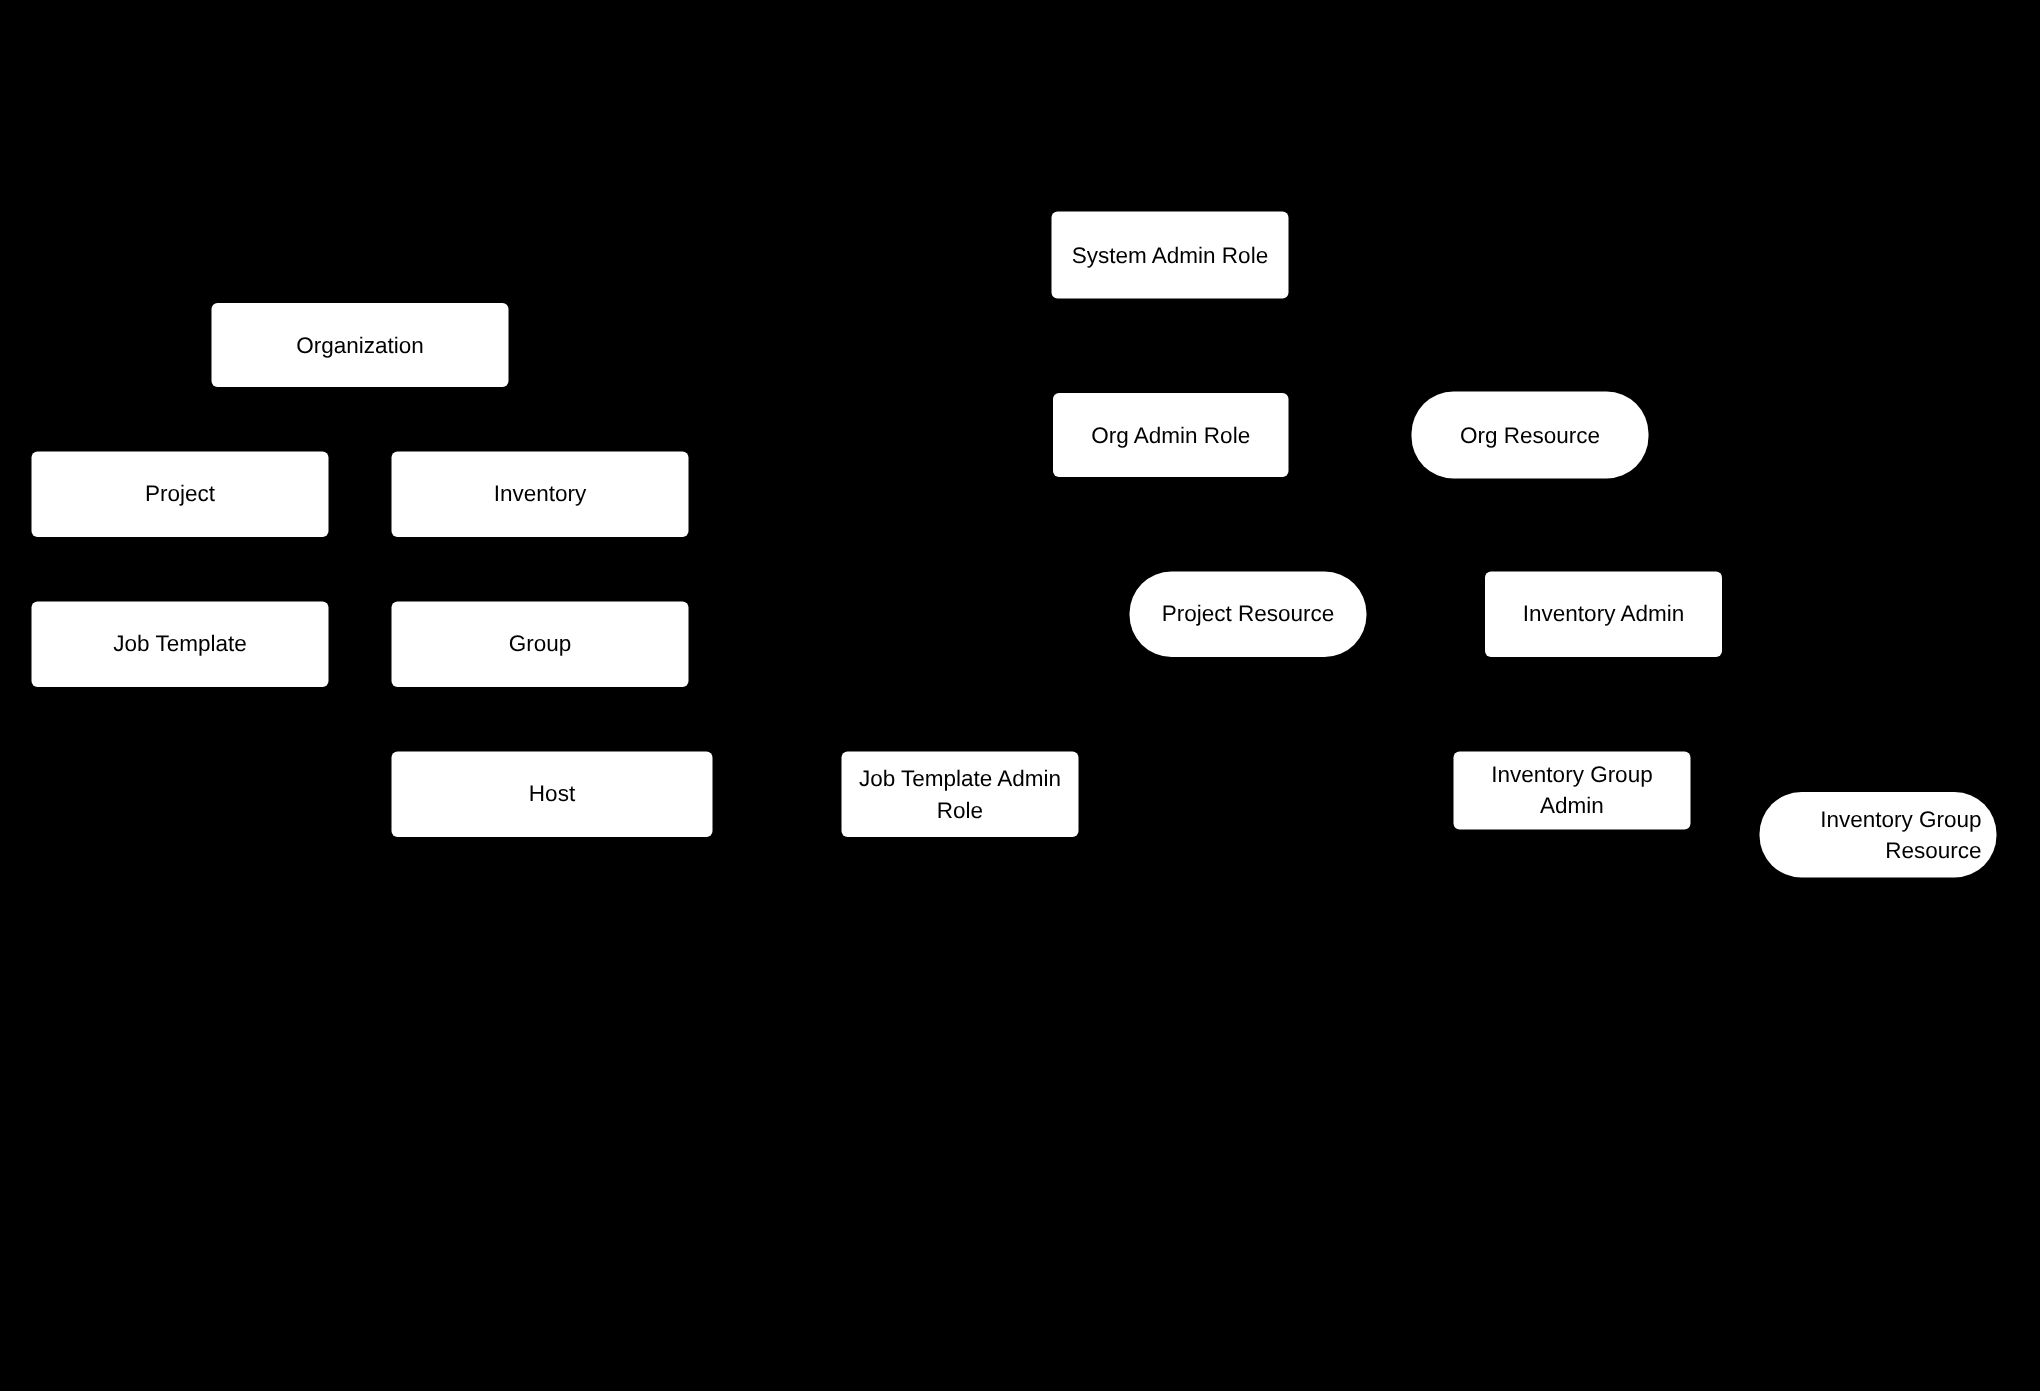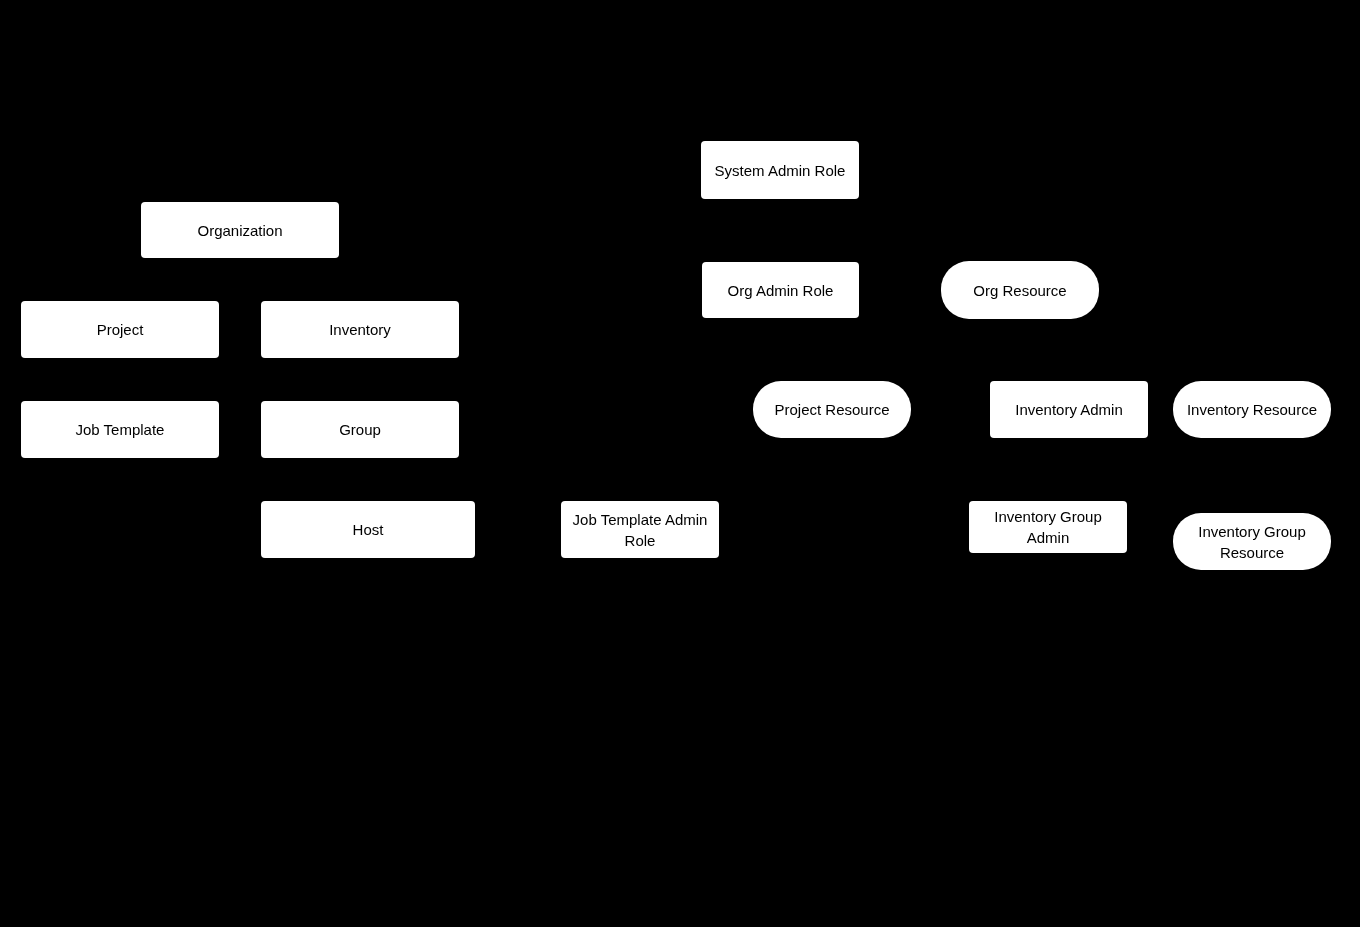--- a/index.html
+++ b/index.html
@@ -56,23 +56,22 @@
 
   <div class="node rect" style="left:702px; top:262px; width:157px; height:56px;">Org Admin Role</div>
 
   <div class="node pill" style="left:941px; top:261px; width:158px; height:58px;">Org Resource</div>
 
 
   <div class="node pill" style="left:753px; top:381px; width:158px; height:57px;">Project Resource</div>
 
   <div class="node rect" style="left:969px; top:381px; width:158px; height:57px;margin-left:21px;">Inventory Admin</div>
 
-  <div class="node pill" style="left:1173px; top:381px; width:158px; height:57px;">Inventory Resource</div>
 
   <div class="node rect" style="left:561px; top:501px; width:158px; height:57px;">Job Template Admin Role</div>
 
 
   <div class="node rect" style="left:969px; top:501px; width:158px; height:52px;">Inventory Group Admin</div>
 
-  <div class="node pill" style="left:1173px; top:513px; width:158px; height:57px;">Inventory Group Resource</div>
+  <div class="node pill" style="left:1173px; top:528px; width:158px; height:57px;text-align:right;">Inventory Group Resource</div>
 
 
 </div>
 
 </body></html>

